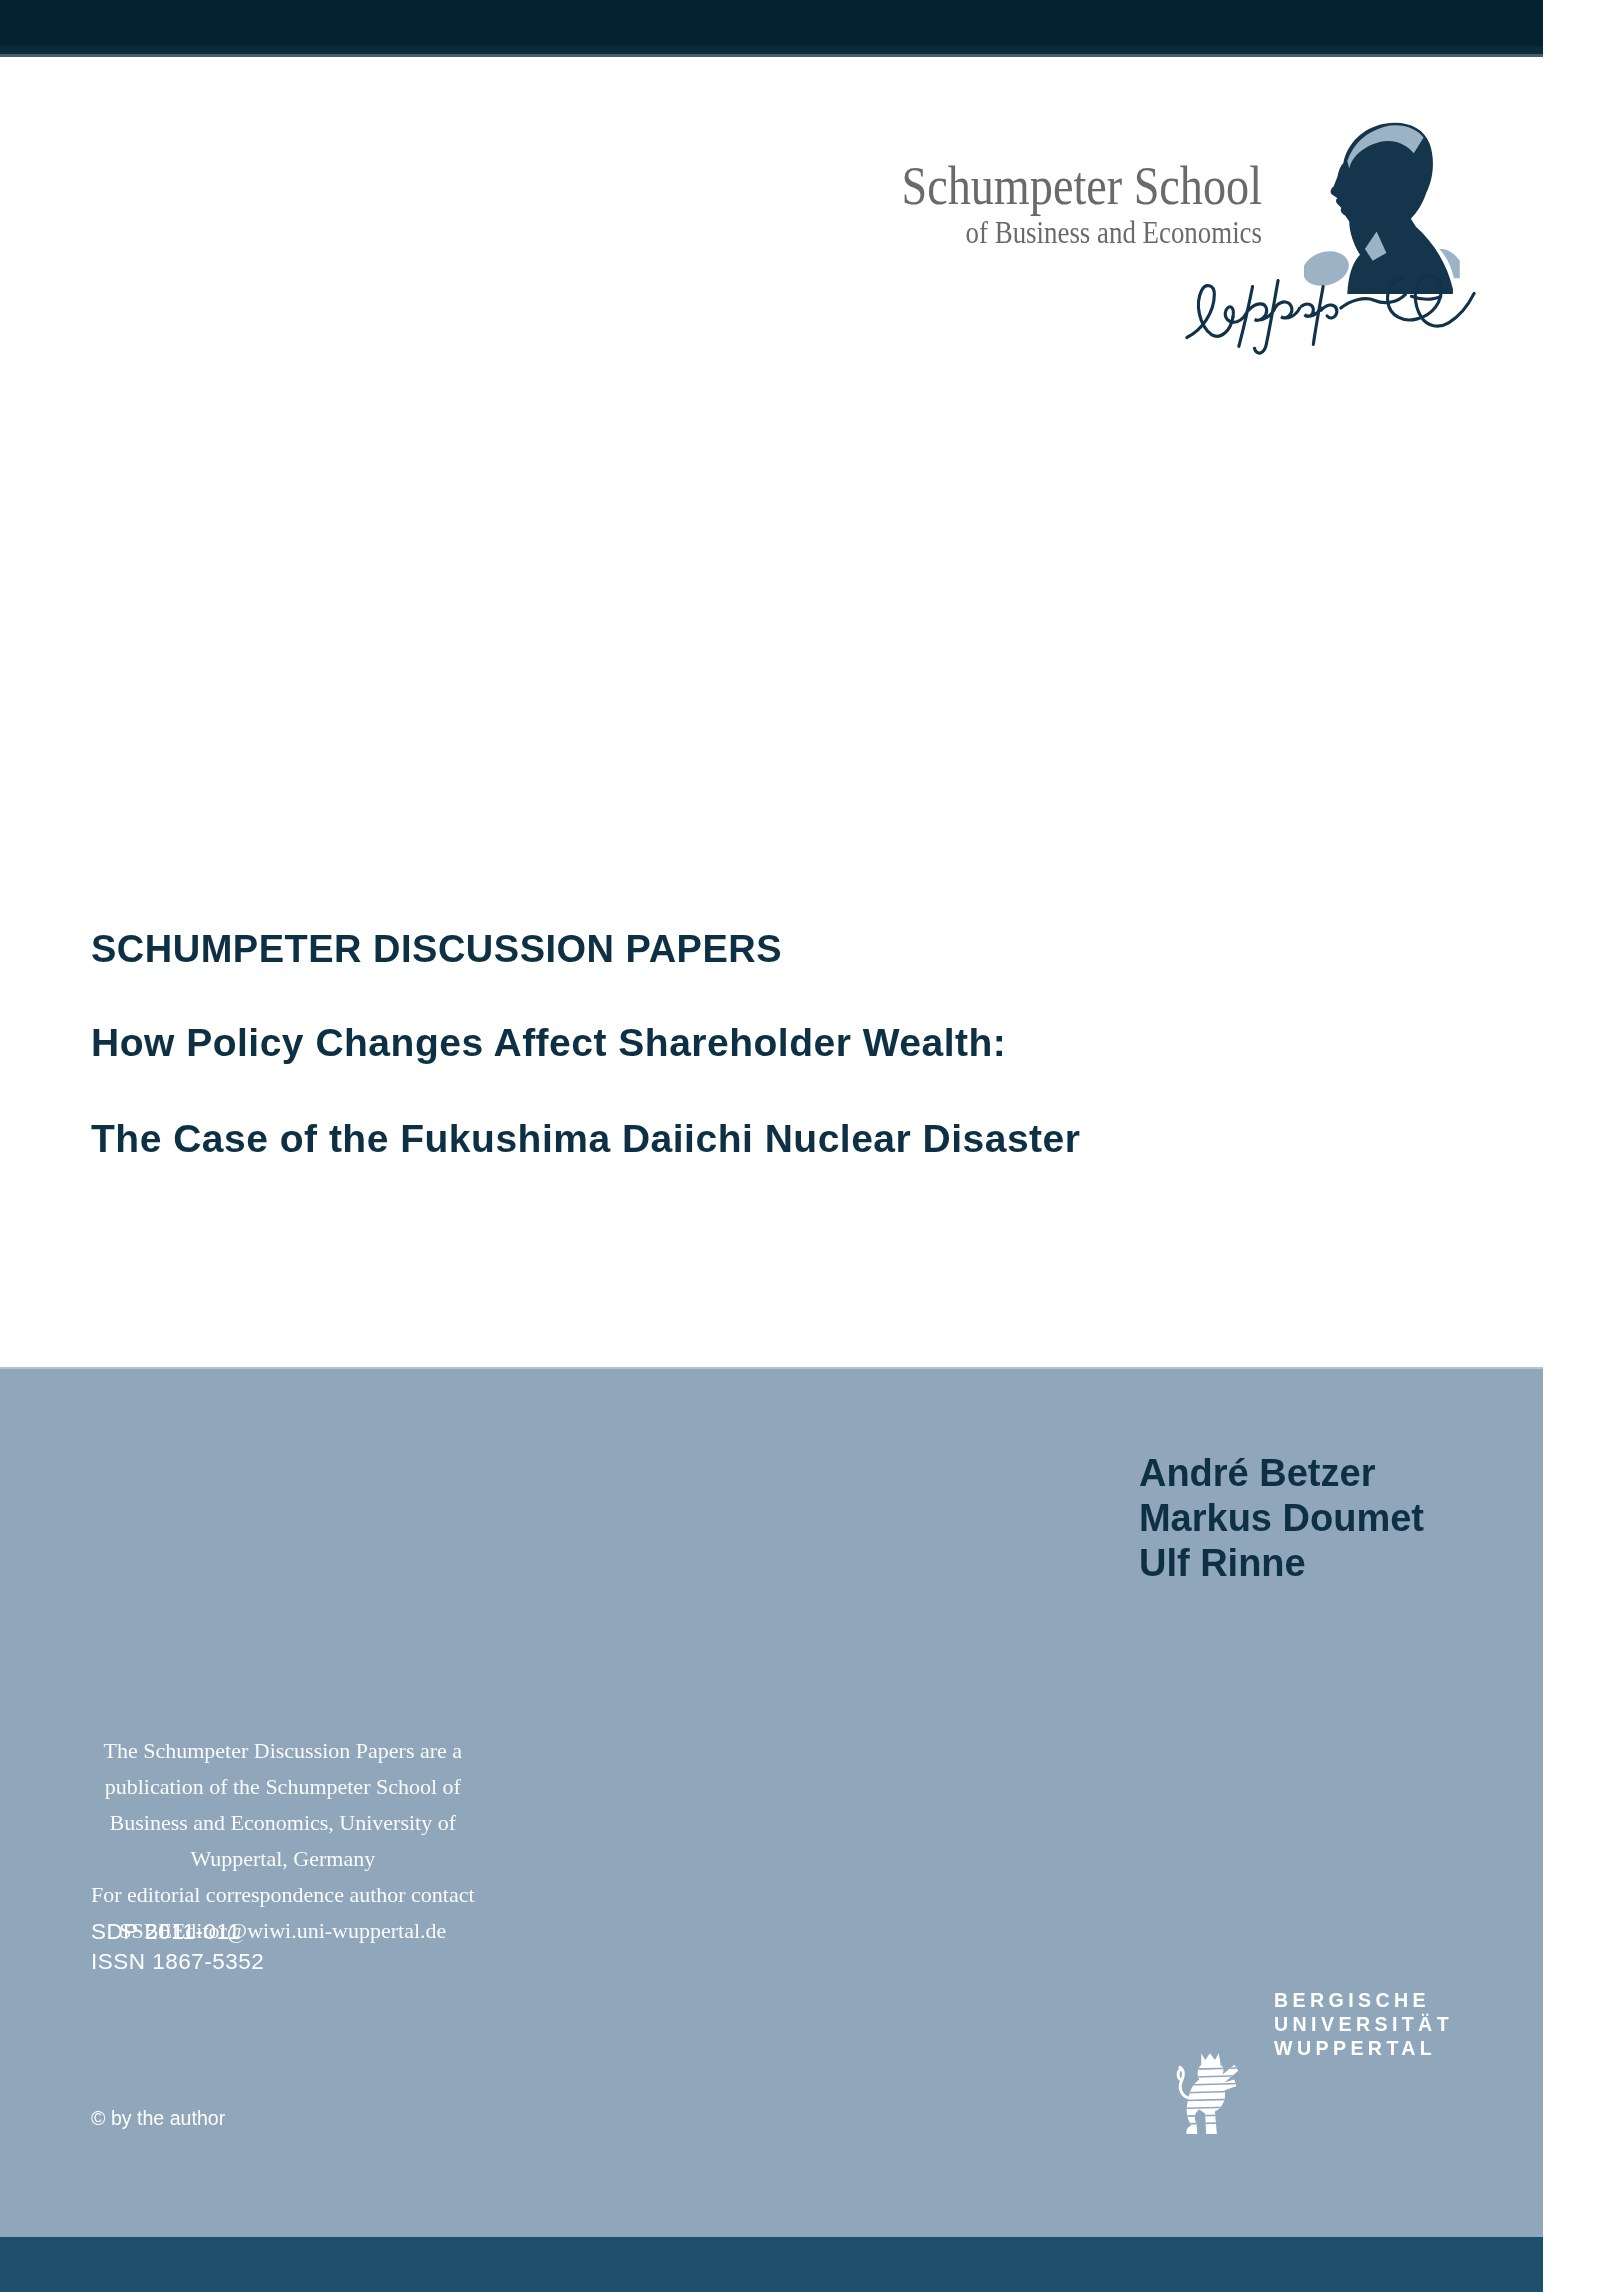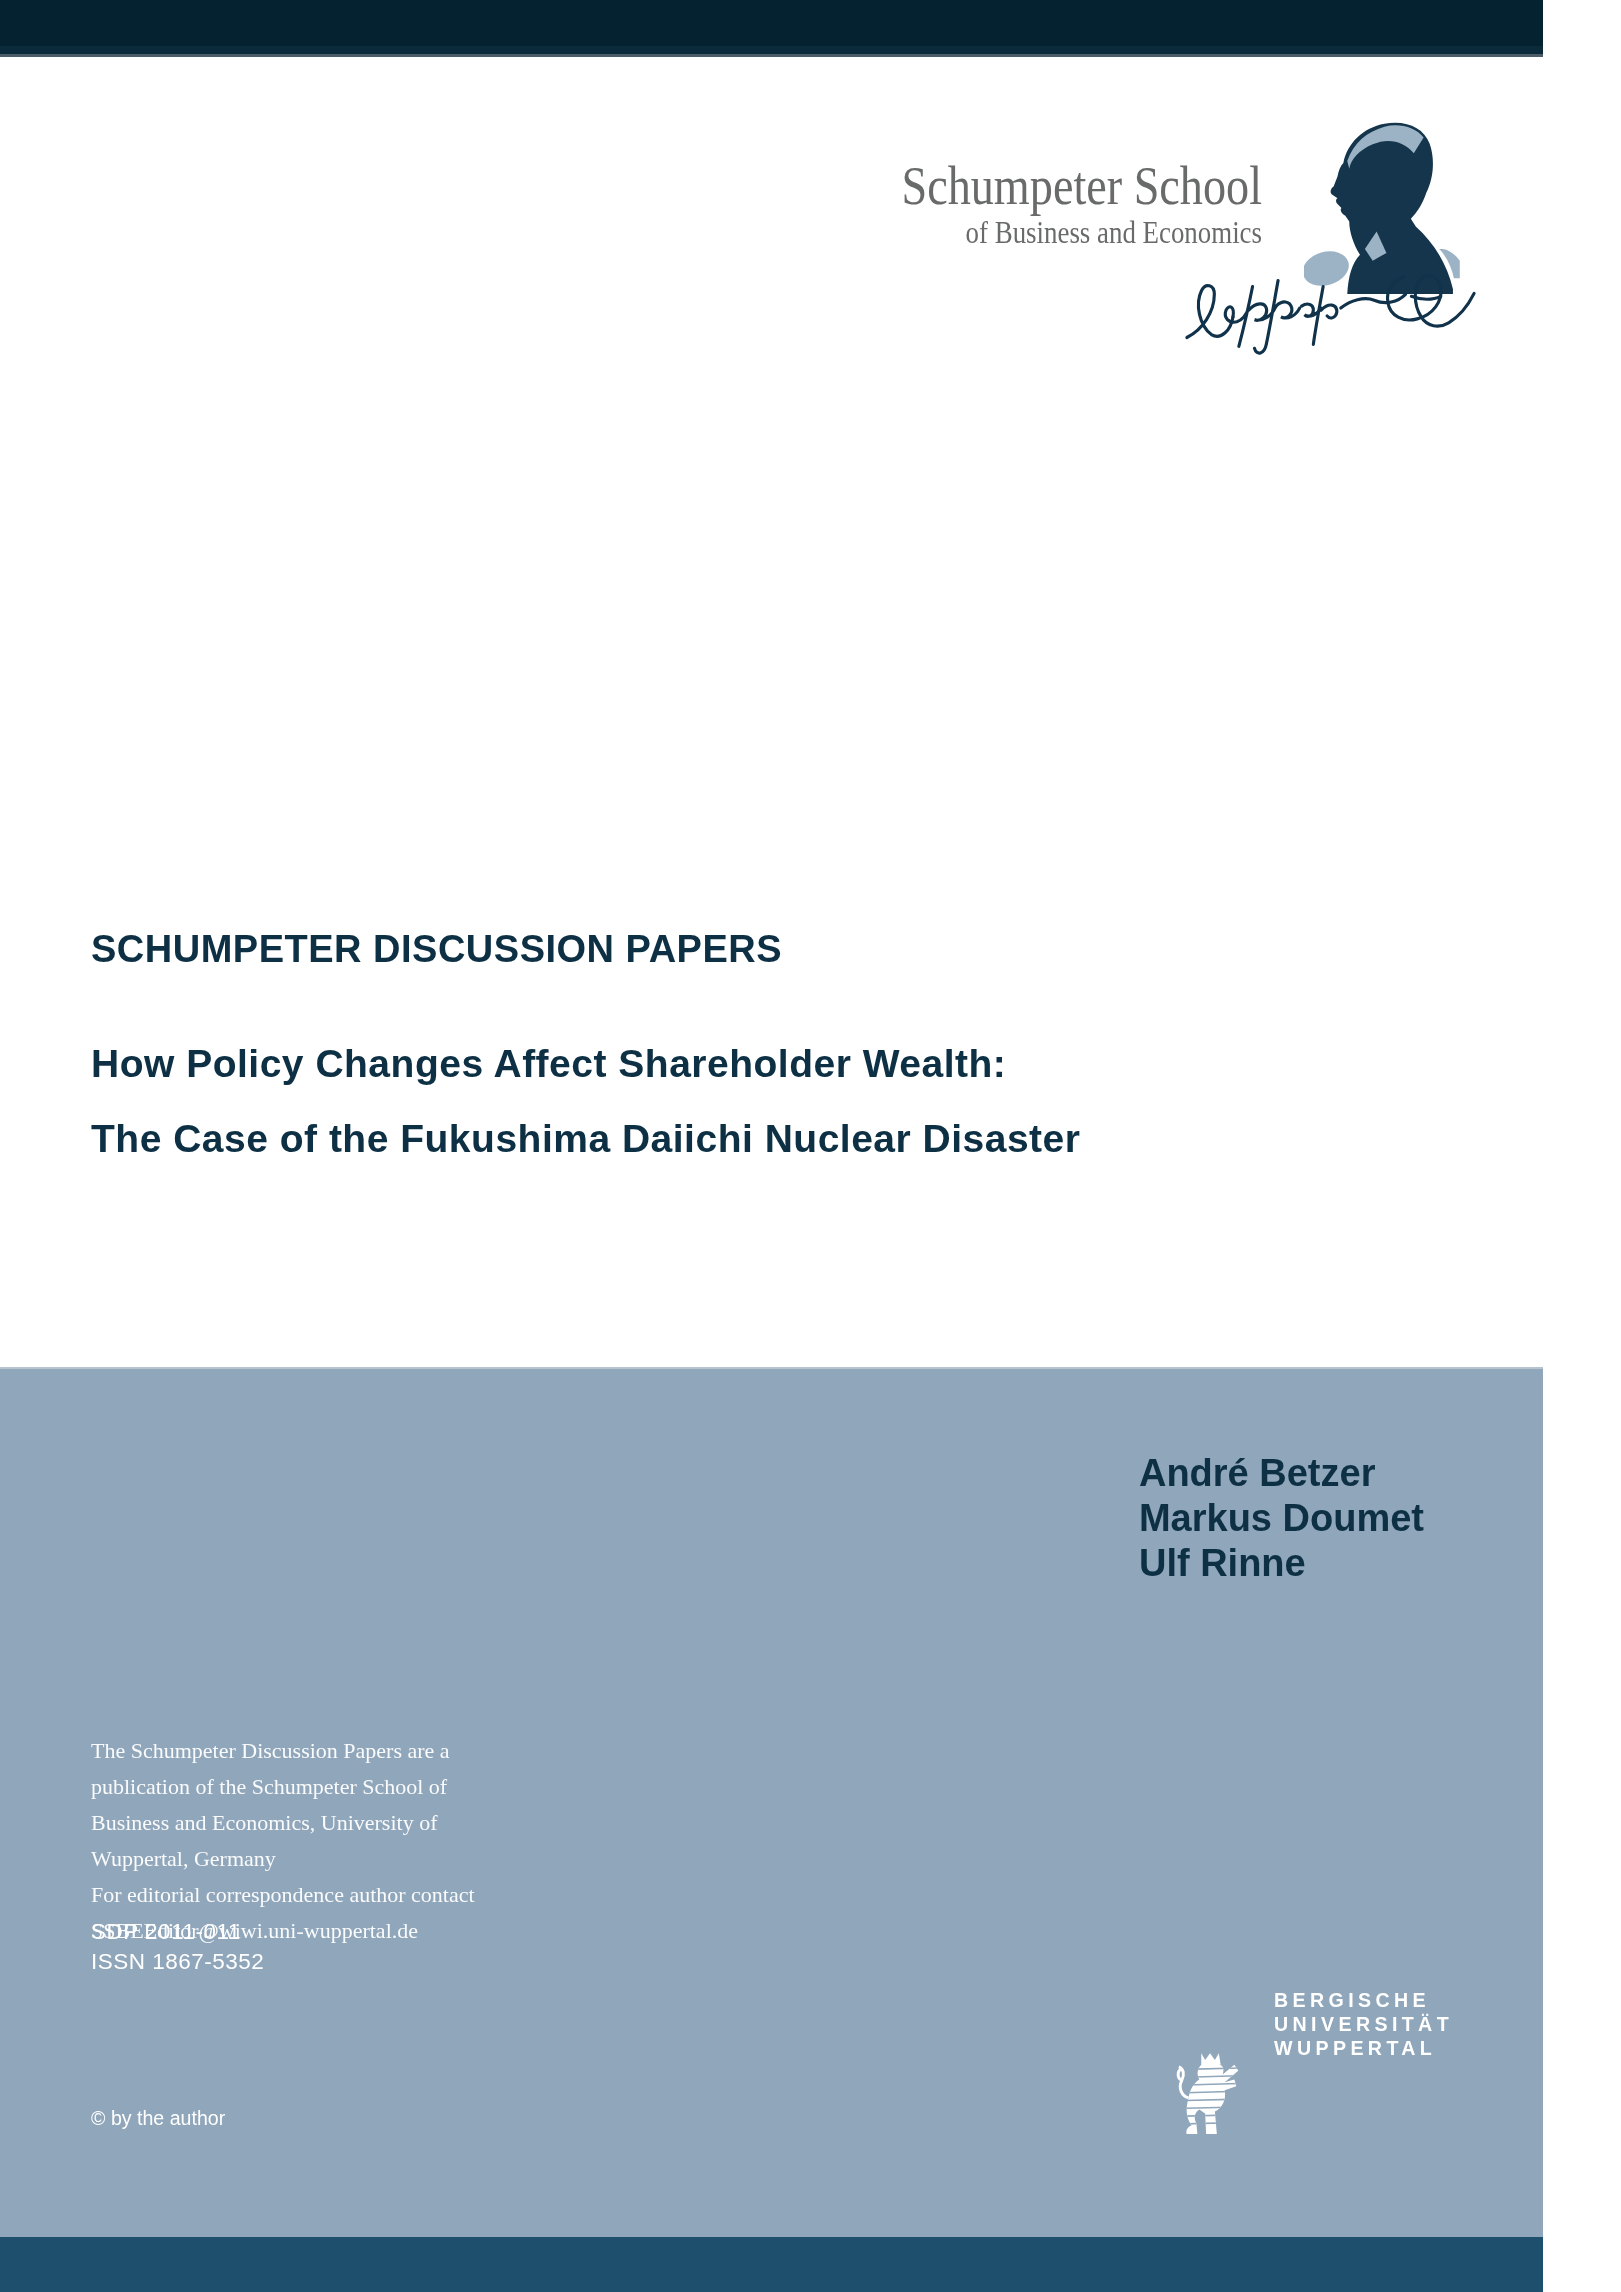--- a/index.html
+++ b/index.html
@@ -27,41 +27,42 @@
   .portrait-svg { position:absolute; left:1304px; top:114px; }
   .signature-svg { position:absolute; left:1181px; top:261px; }
   
   .series-heading {
     position:absolute; left:91px; top:929px;
     font-size:38px; font-weight:bold; letter-spacing:0.5px;
     color:var(--navy-text,#0d3044); line-height:41px;
   }
   .paper-title { position:absolute; left:91px; font-size:39px; font-weight:bold;
     color:var(--navy-text,#0d3044); line-height:47px; letter-spacing:0.5px; }
-  .title-1 { top:1040px; }
+  .title-1 { top:1019px; }
   .title-2 { top:1115px; }
   
   .band {
     position:absolute; left:0; top:1367px; width:1543px; height:869px;
     background:var(--band,#90a6ba);
     border-top:2px solid #b7c4d0;
   }
   .footer-bar {
     position:absolute; left:0; top:2237px; width:1543px; height:56px;
     background:var(--footer,#1e4f6d);
   }
   .authors {
     position:absolute; right:197px; top:1451px; text-align:left;
     font-size:38px; font-weight:bold; line-height:45px;
     color:var(--navy-text,#0d3044);
   }
   .pub-note {
     position:absolute; left:91px; top:1733px;
     font-family:"Liberation Serif", serif; font-size:22px; line-height:36px;
     color:rgba(255,255,255,.95);
+    text-align:center;
   }
   .sdp-block {
     position:absolute; left:91px; top:1917px;
     font-size:22.5px; line-height:30px; color:#ffffff; letter-spacing:0.5px;
   }
   .impressum {
     position:absolute; left:91px; top:1992px;
     font-family:"Liberation Serif", serif; font-size:17px; line-height:23px;
     color:rgba(255,255,255,.85);
   }

